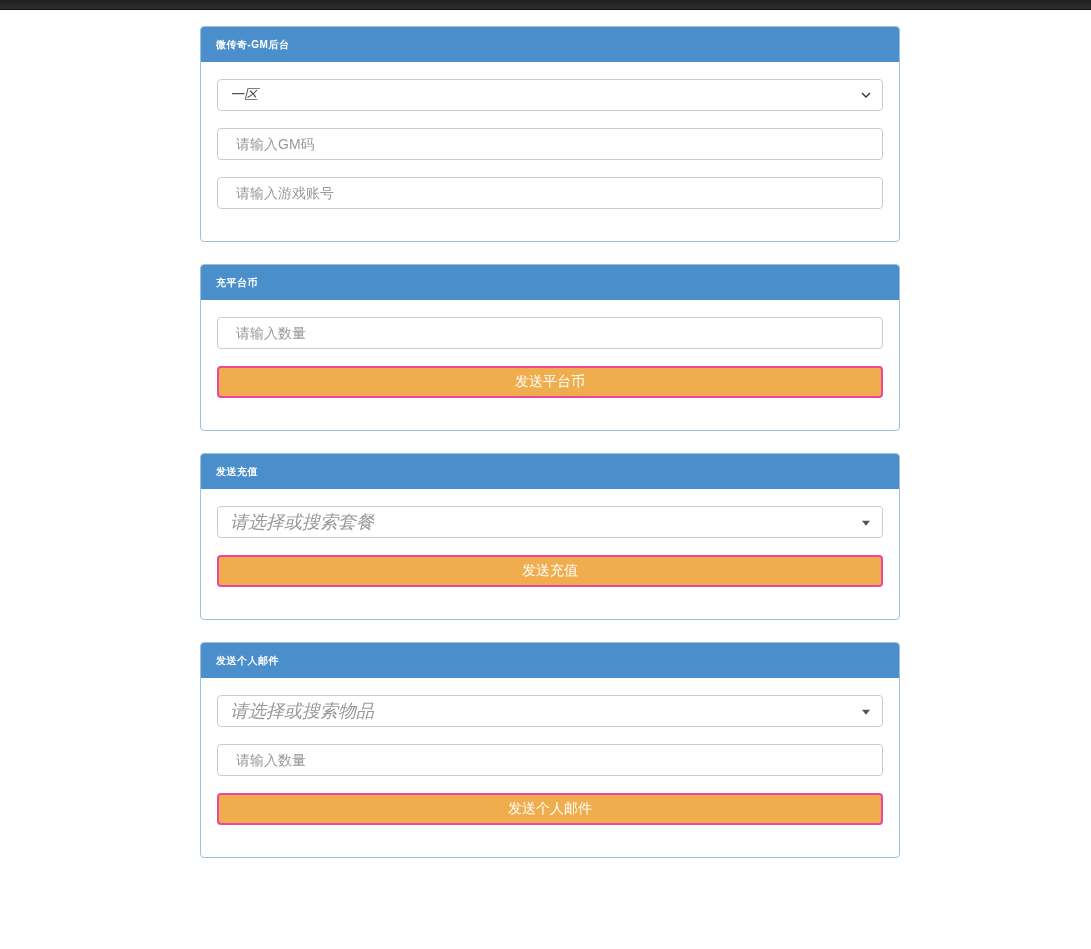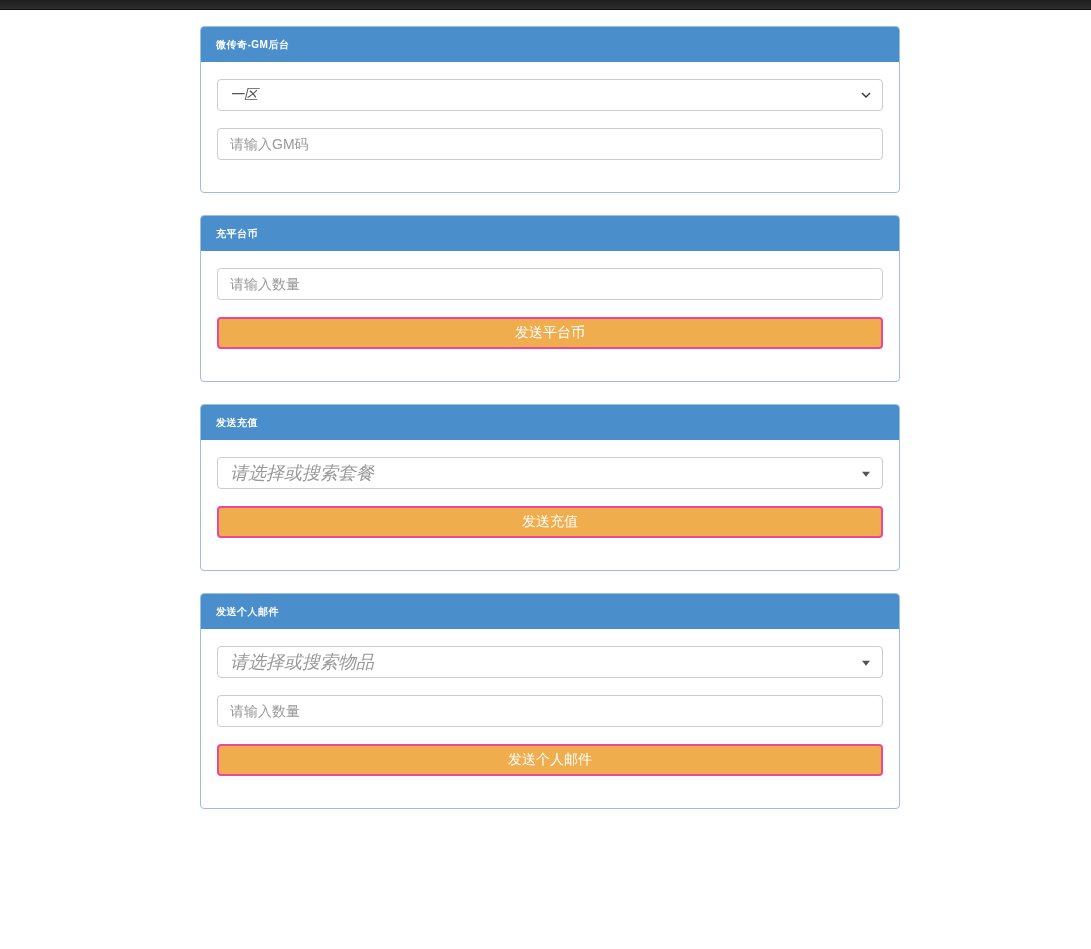--- a/index.html
+++ b/index.html
@@ -40,21 +40,21 @@
   .panel-body {
     padding: 17px 16px 15px 16px;
   }
   .form-row { margin-bottom: 17px; }
   .text-input {
     display: block;
     width: 100%;
     height: 32px;
     border: 1px solid #cccccc;
     border-radius: 4px;
-    padding: 0 12px;
+    padding: 0 18px;
     font-size: 14px;
     color: #555555;
     outline: none;
     font-family: "Liberation Sans", "DejaVu Sans", sans-serif;
   }
   .text-input::placeholder { color: #999999; opacity: 1; }
   .fake-select {
     position: relative;
     width: 100%;
     height: 32px;
@@ -119,20 +119,23 @@
           <span class="chevron-icon">
             <svg viewBox="0 0 12 12" width="12" height="12">
               <polyline points="2,4 6,8 10,4" fill="none" stroke="#333333" stroke-width="1.4"></polyline>
             </svg>
           </span>
         </div>
       </div>
       <div class="form-row">
         <input class="text-input" type="text" placeholder="请输入GM码" style="">
       </div>
+      <div class="form-row">
+        <input class="text-input" type="text" placeholder="请输入游戏账号" style="">
+      </div>
     </div>
   </section>
 
   <section class="panel">
     <header class="panel-heading">充平台币</header>
     <div class="panel-body">
       <div class="form-row">
         <input class="text-input" type="text" placeholder="请输入数量" style="">
       </div>
       <div class="form-row">

